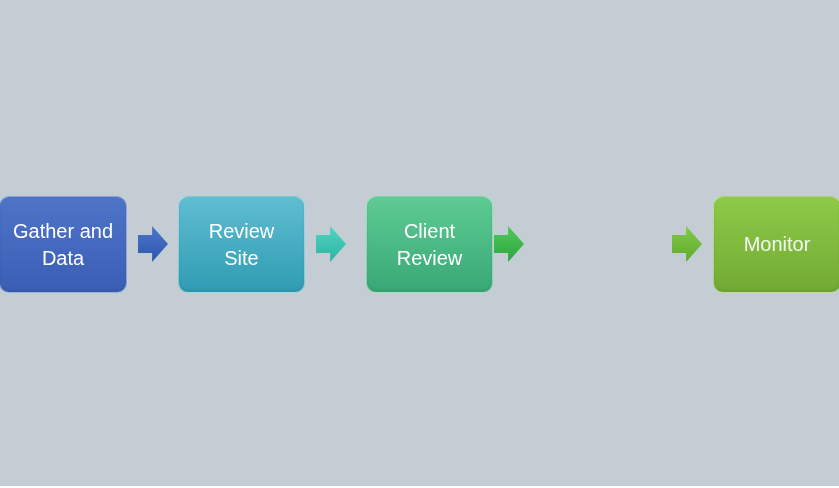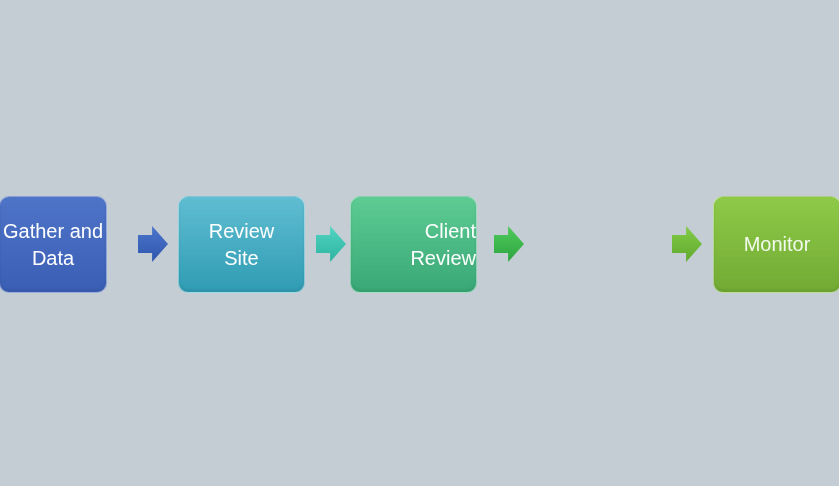--- a/index.html
+++ b/index.html
@@ -23,23 +23,23 @@
     display: flex;
     flex-direction: column;
     align-items: center;
     justify-content: center;
     color: #ffffff;
     font-size: 20px;
     line-height: 27px;
     text-align: center;
   }
   .step .line { display: block; white-space: nowrap; }
-  #step-1 { left: -1px; width: 108px; }
+  #step-1 { left: -1px; width: 128px; }
   #step-2 { left: 178px; }
-  #step-3 { left: 350px; align-items: flex-end; }
+  #step-3 { left: 366px; }
   #step-4 { left: 535px; }
   #step-5 { left: 713px; width: 128px; }
   .arrow {
     position: absolute;
     top: 226px;
     width: 30px;
     height: 36px;
     clip-path: polygon(0 25%, 47% 25%, 47% 0, 100% 50%, 47% 100%, 47% 75%, 0 75%);
   }
   #arrow-1 { left: 138px; }

